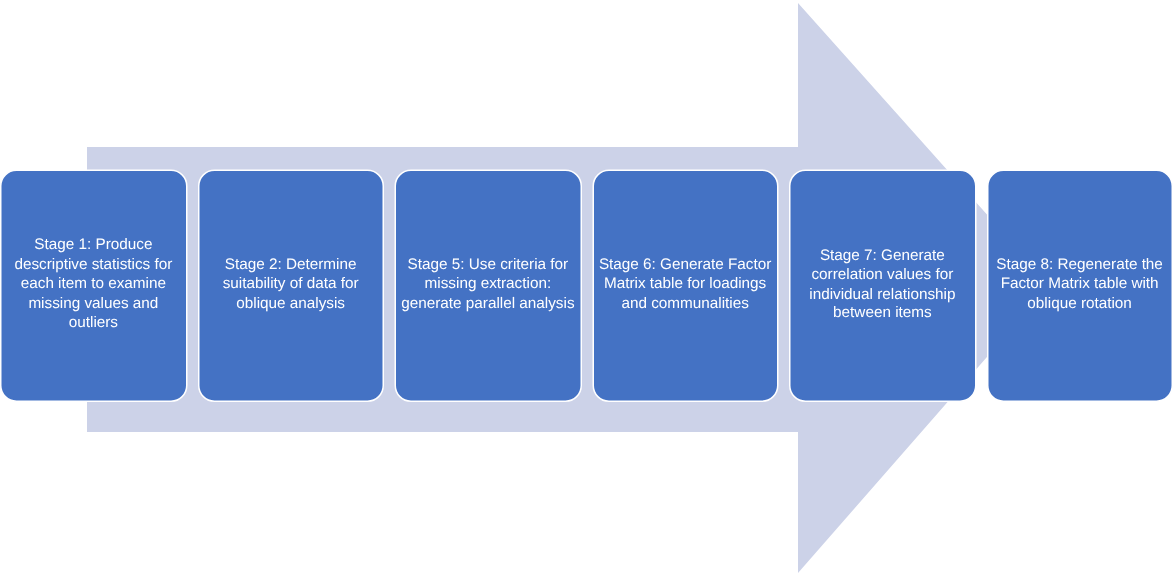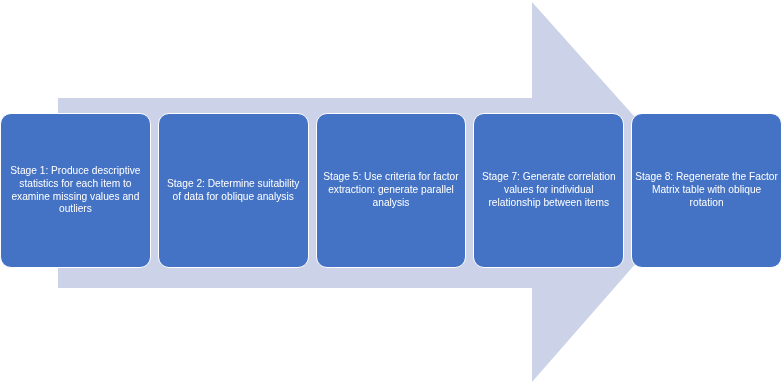--- a/index.html
+++ b/index.html
@@ -71,23 +71,26 @@
       <span class="stage-label">Stage 1: Produce descriptive statistics for each item to examine missing values and outliers</span>
     </div>
 
     <div class="stage-box">
       <span class="stage-label">Stage 2: Determine suitability of data for oblique analysis</span>
     </div>
 
 
 
     <div class="stage-box">
-      <span class="stage-label">Stage 5: Use criteria for factor extraction: generate parallel analysis</span>
+      <span class="stage-label">Stage 5: Use criteria for missing extraction: generate parallel analysis</span>
     </div>
 
+    <div class="stage-box">
+      <span class="stage-label">Stage 6: Generate Factor Matrix table for loadings and communalities</span>
+    </div>
 
     <div class="stage-box">
       <span class="stage-label">Stage 7: Generate correlation values for individual relationship between items</span>
     </div>
 
     <div class="stage-box">
       <span class="stage-label">Stage 8: Regenerate the Factor Matrix table with oblique rotation</span>
     </div>
 
 

